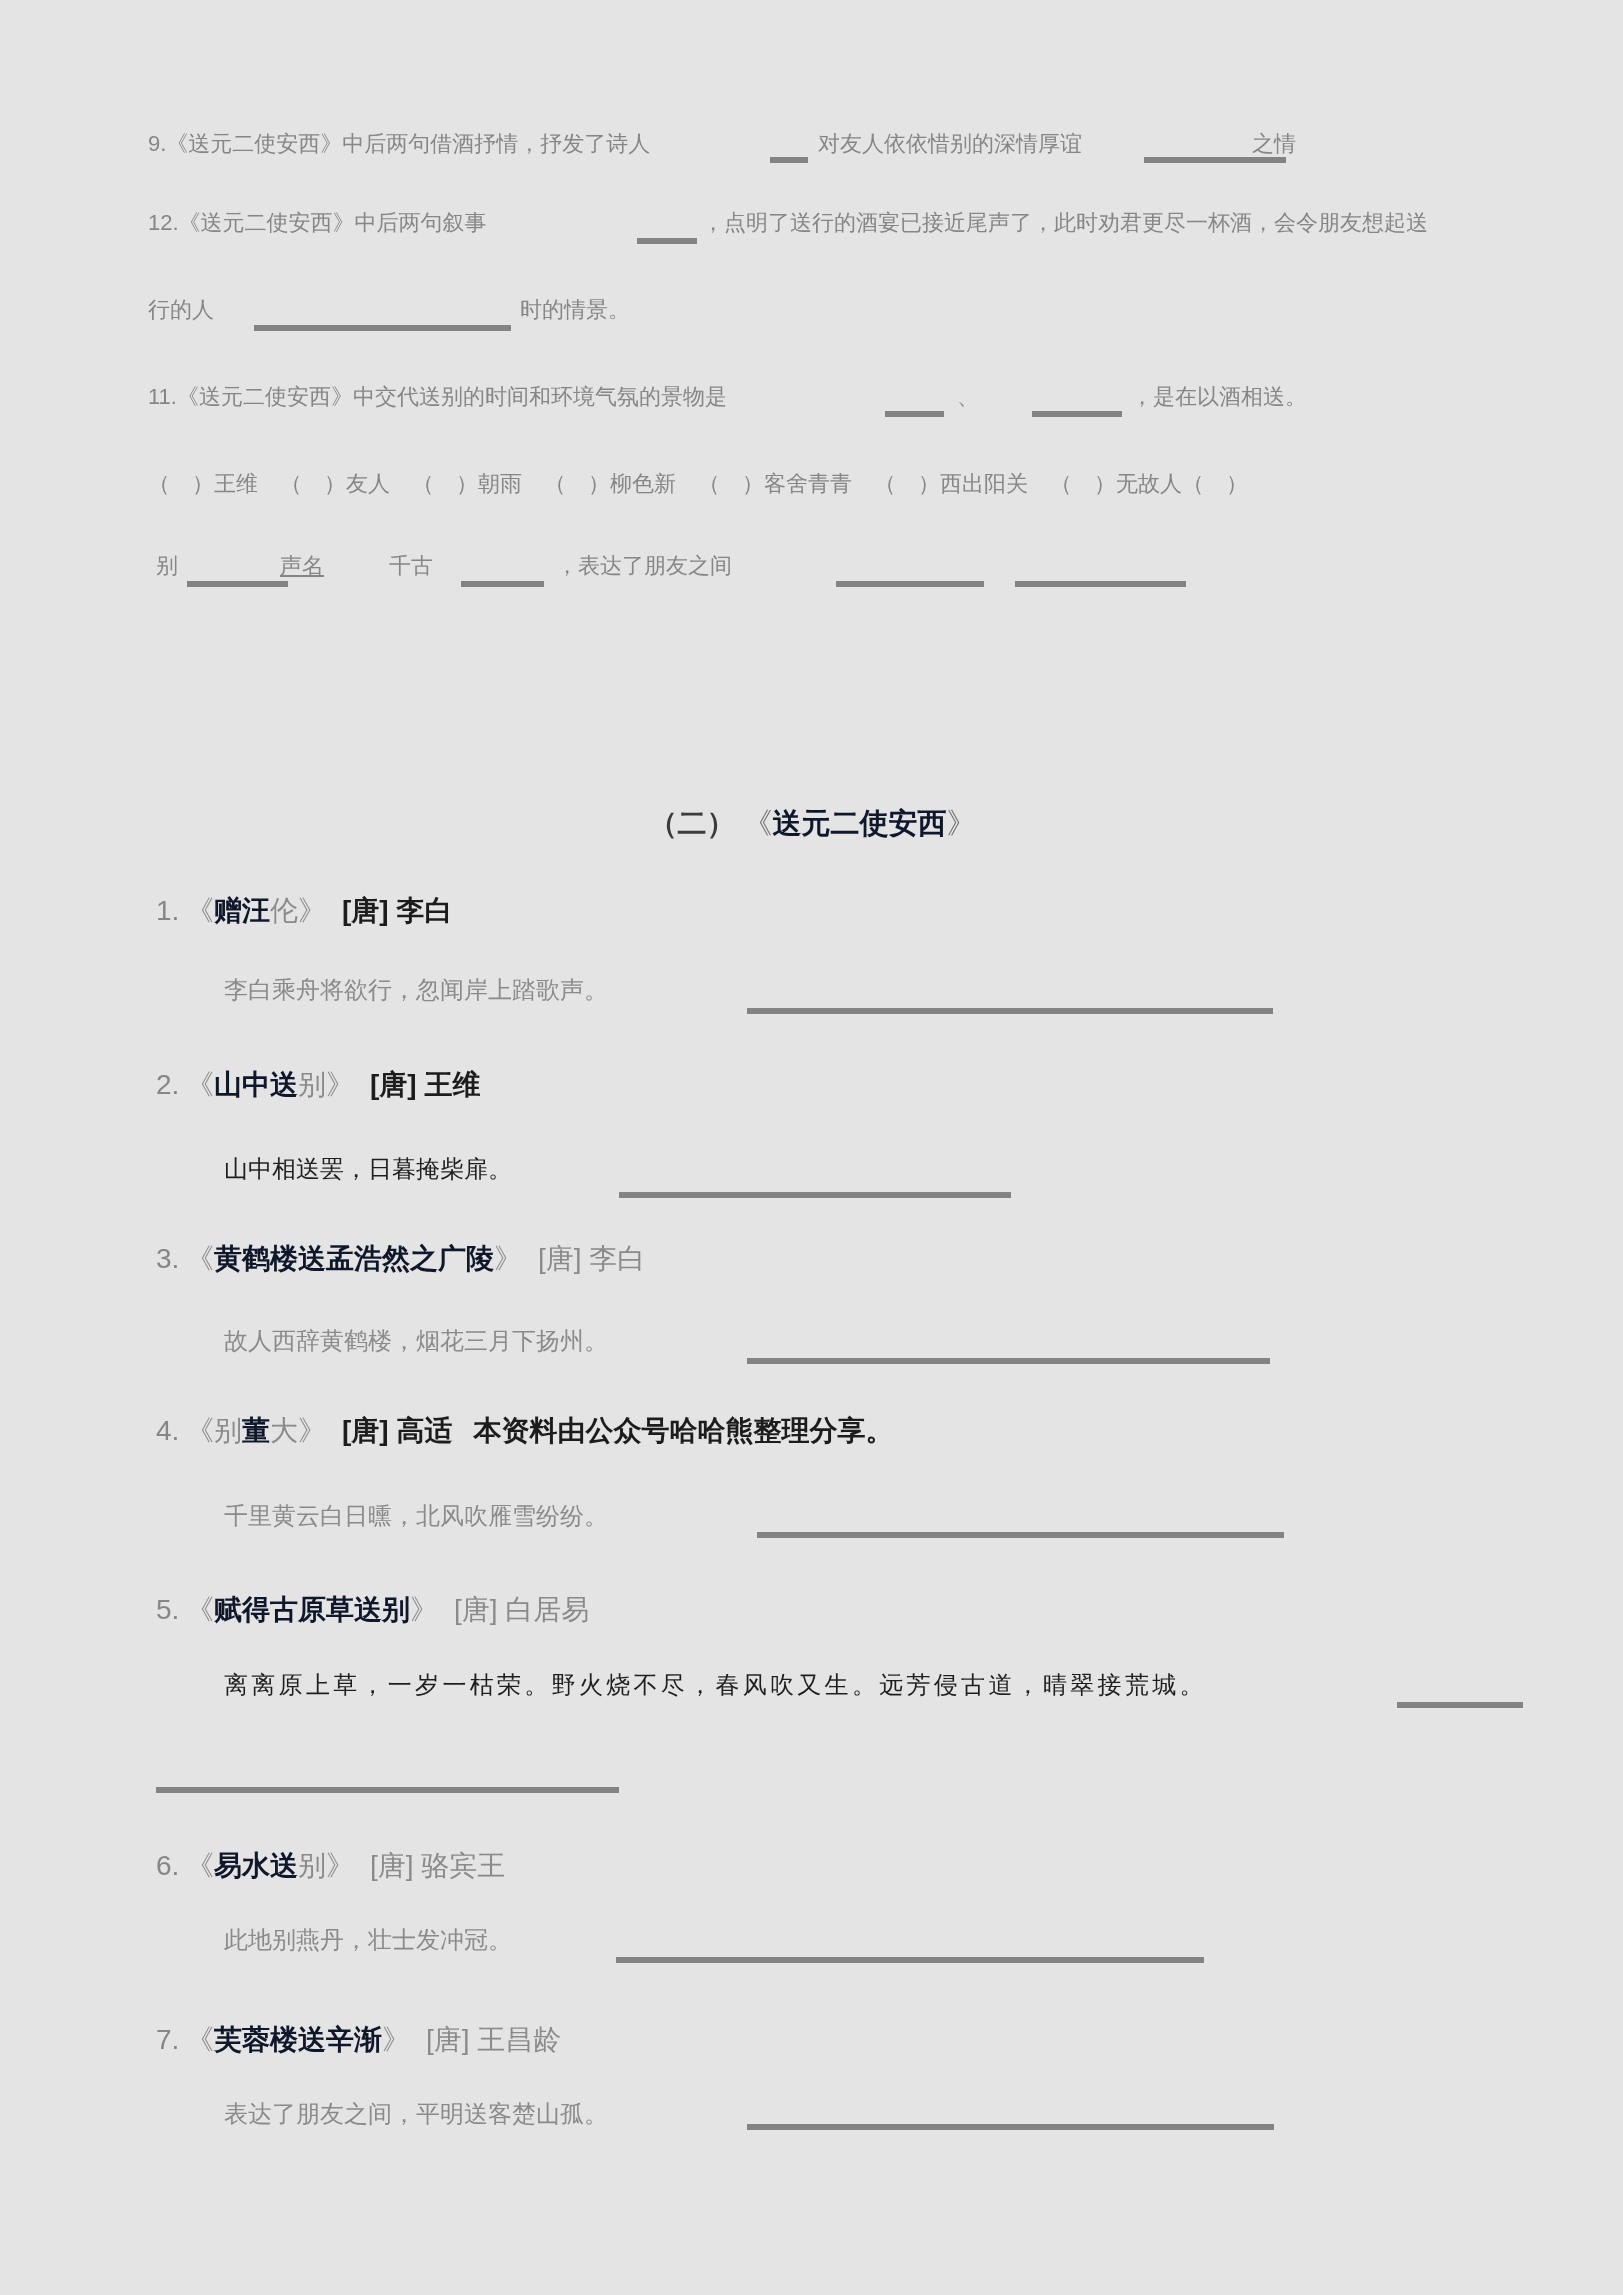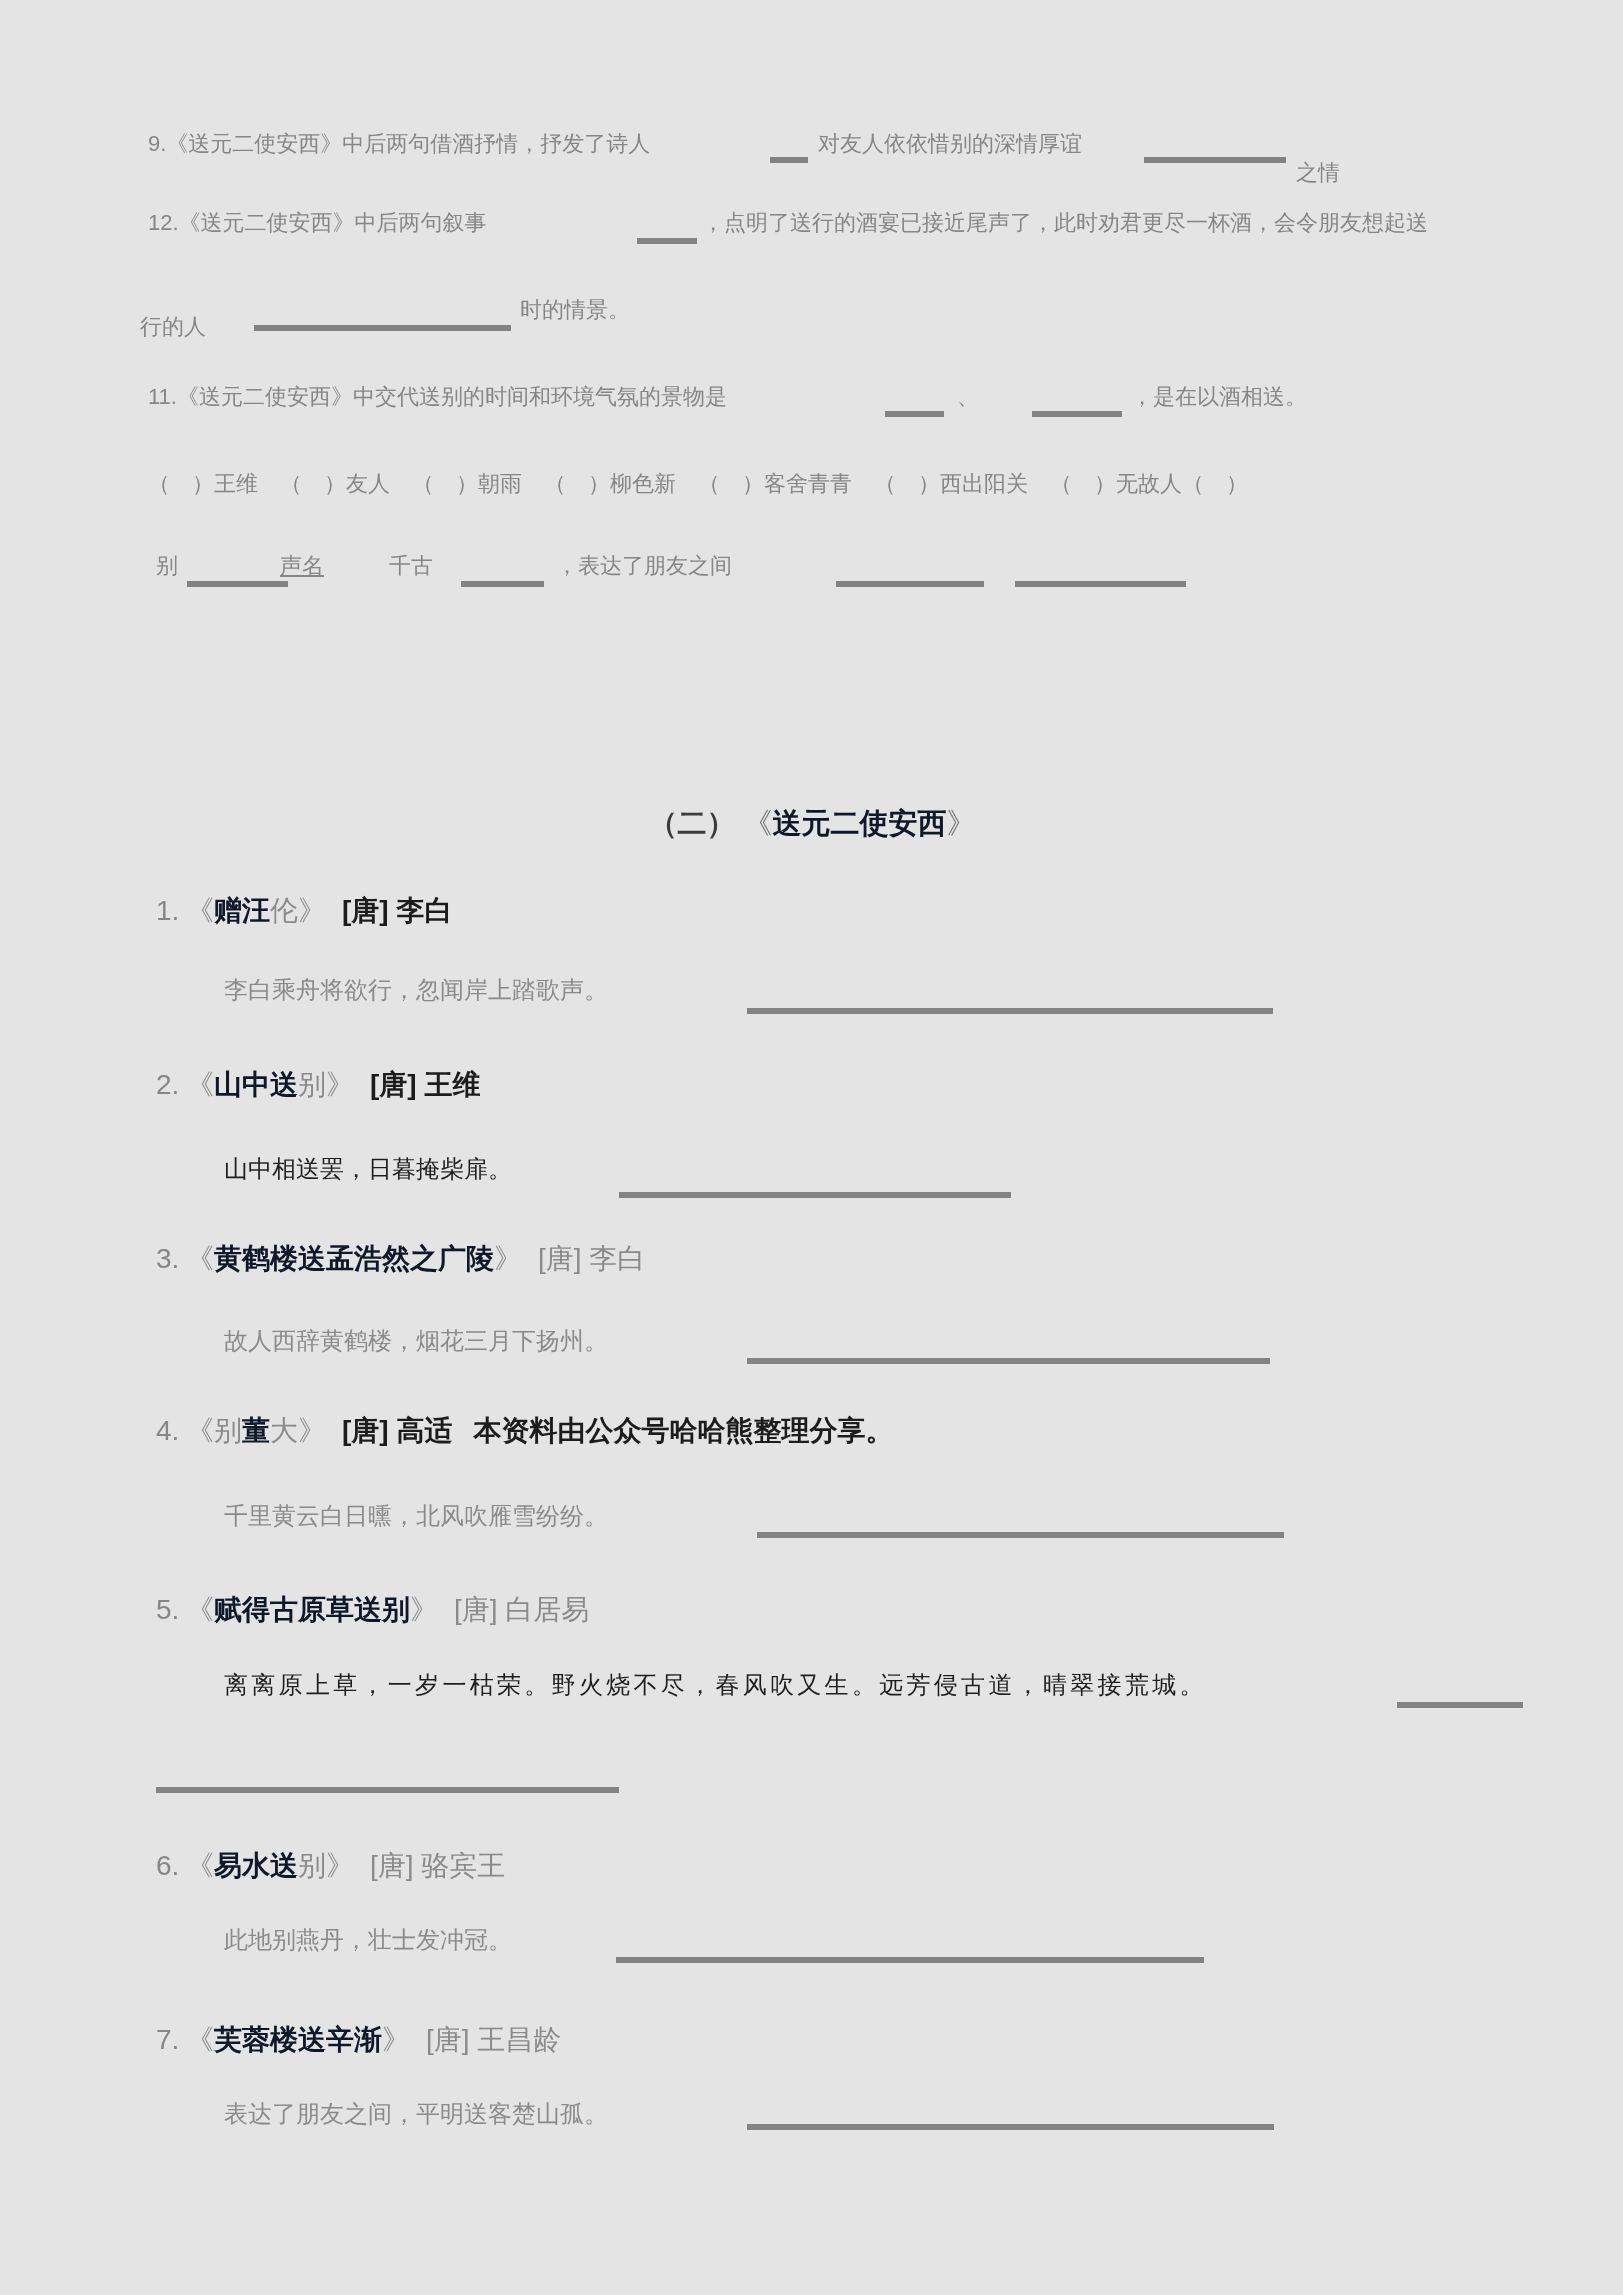--- a/index.html
+++ b/index.html
@@ -28,27 +28,27 @@
   .heading{position:absolute;left:0;width:100%;text-align:center;font-size:29px;}
   .heading .hnum{color:#3c3c3c;font-weight:bold;}
 </style>
 </head>
 <body style="background: rgb(228, 228, 228);">
 
 <div class="seg g" style="left:148px;top:131px;">9.《送元二使安西》中后两句借酒抒情，抒发了诗人</div>
 <div class="bar" style="left:770px;top:157px;width:38px;"></div>
 <div class="seg g" style="left:818px;top:131px;">对友人依依惜别的深情厚谊</div>
 <div class="bar" style="left:1144px;top:157px;width:142px;"></div>
-<div class="seg g" style="left:1296px;top:131px;margin-top:29px;">之情</div>
+<div class="seg g" style="left:1252px;top:131px;">之情</div>
 
 <div class="seg g" style="left:148px;top:210px;">12.《送元二使安西》中后两句叙事</div>
 <div class="bar" style="left:637px;top:238px;width:60px;"></div>
 <div class="seg g" style="left:702px;top:210px;">，点明了送行的酒宴已接近尾声了，此时劝君更尽一杯酒，会令朋友想起送</div>
 
-<div class="seg g" style="left:140px;top:297px;margin-top:17px;">行的人</div>
+<div class="seg g" style="left:148px;top:297px;">行的人</div>
 <div class="bar" style="left:254px;top:325px;width:257px;"></div>
 <div class="seg g" style="left:520px;top:297px;">时的情景。</div>
 
 <div class="seg g" style="left:148px;top:384px;">11.《送元二使安西》中交代送别的时间和环境气氛的景物是</div>
 <div class="bar" style="left:885px;top:411px;width:59px;"></div>
 <div class="seg g" style="left:957px;top:384px;">、</div>
 <div class="bar" style="left:1032px;top:411px;width:90px;"></div>
 <div class="seg g" style="left:1131px;top:384px;">，是在以酒相送。</div>
 
 <div class="seg g" style="left:148px;top:471px;">（　）王维　（　）友人　（　）朝雨　（　）柳色新　（　）客舍青青　（　）西出阳关　（　）无故人（　）</div>

